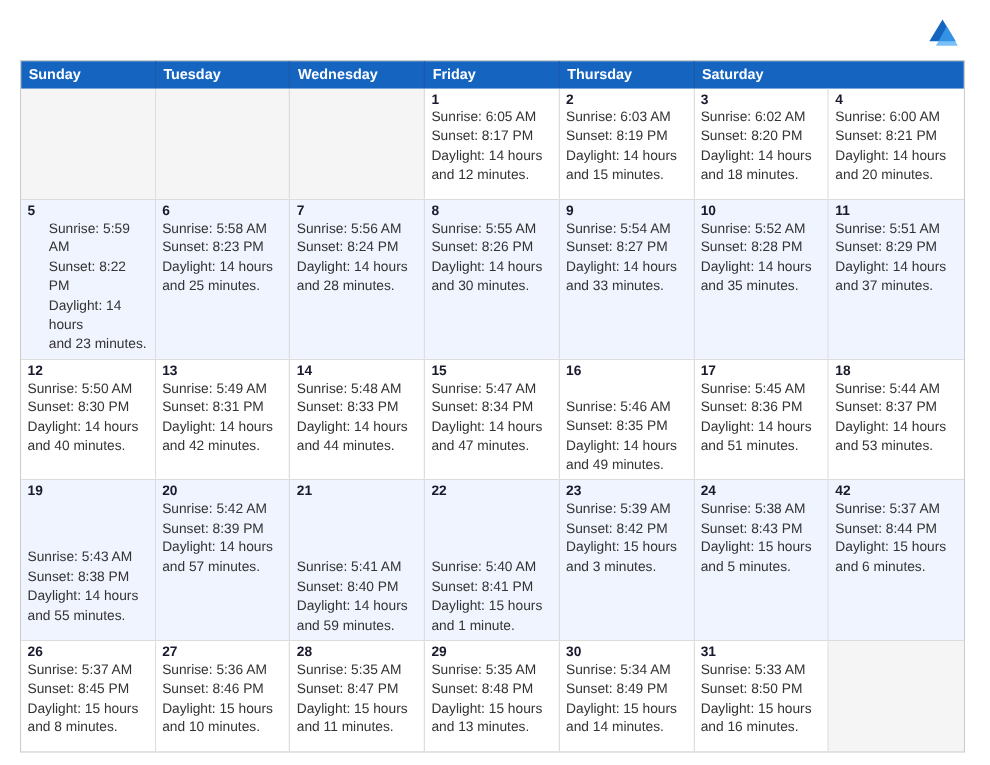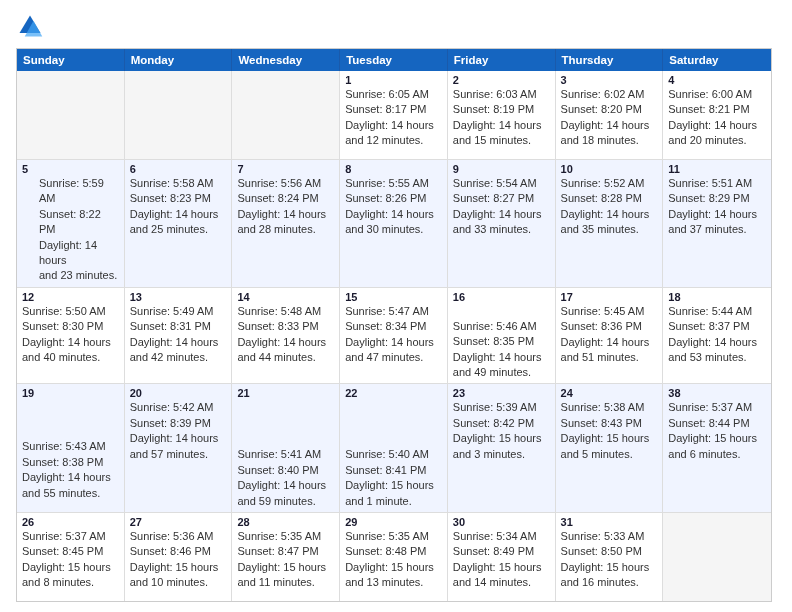--- a/index.html
+++ b/index.html
@@ -9,20 +9,21 @@
       width: 792px;
       height: 612px;
       overflow: hidden;
     }
     .page {
       width: 792px;
       height: 612px;
       padding: 12px 20px 10px 16px;
       display: flex;
       flex-direction: column;
+      align-items: flex-end;
     }
     .header {
       display: flex;
       justify-content: space-between;
       align-items: flex-start;
       margin-bottom: 8px;
     }
     .logo {
       display: flex;
       align-items: center;
@@ -124,23 +125,22 @@
     </div>
     <div class="title-block">
       <div class="main-title"></div>
       <div class="subtitle"></div>
     </div>
   </div>
 
   <div class="calendar">
     <div class="cal-header-row">
     <div class="cal-header-cell">Sunday</div>
-        <div class="cal-header-cell">Monday</div>
+        <div class="cal-header-cell">Tuesday</div>
         <div class="cal-header-cell">Wednesday</div>
-        <div class="cal-header-cell">Tuesday</div>
         <div class="cal-header-cell">Friday</div>
         <div class="cal-header-cell">Thursday</div>
         <div class="cal-header-cell">Saturday</div>
       </div>
     <div class="cal-body">
     <div class="cal-row">
           <div class="cal-cell empty"></div>
           <div class="cal-cell empty"></div>
           <div class="cal-cell empty"></div>
           <div class="cal-cell">
@@ -311,21 +311,21 @@
 and 3 minutes.</div>
           </div>
           <div class="cal-cell alt-bg">
             <span class="day-num">24</span>
             <div class="day-info" style="white-space: pre-line;">Sunrise: 5:38 AM
 Sunset: 8:43 PM
 Daylight: 15 hours
 and 5 minutes.</div>
           </div>
           <div class="cal-cell alt-bg">
-            <span class="day-num">38</span>
+            <span class="day-num">42</span>
             <div class="day-info" style="white-space: pre-line;">Sunrise: 5:37 AM
 Sunset: 8:44 PM
 Daylight: 15 hours
 and 6 minutes.</div>
           </div>
         </div>
         <div class="cal-row">
           <div class="cal-cell">
             <span class="day-num">26</span>
             <div class="day-info" style="white-space: pre-line;">Sunrise: 5:37 AM

